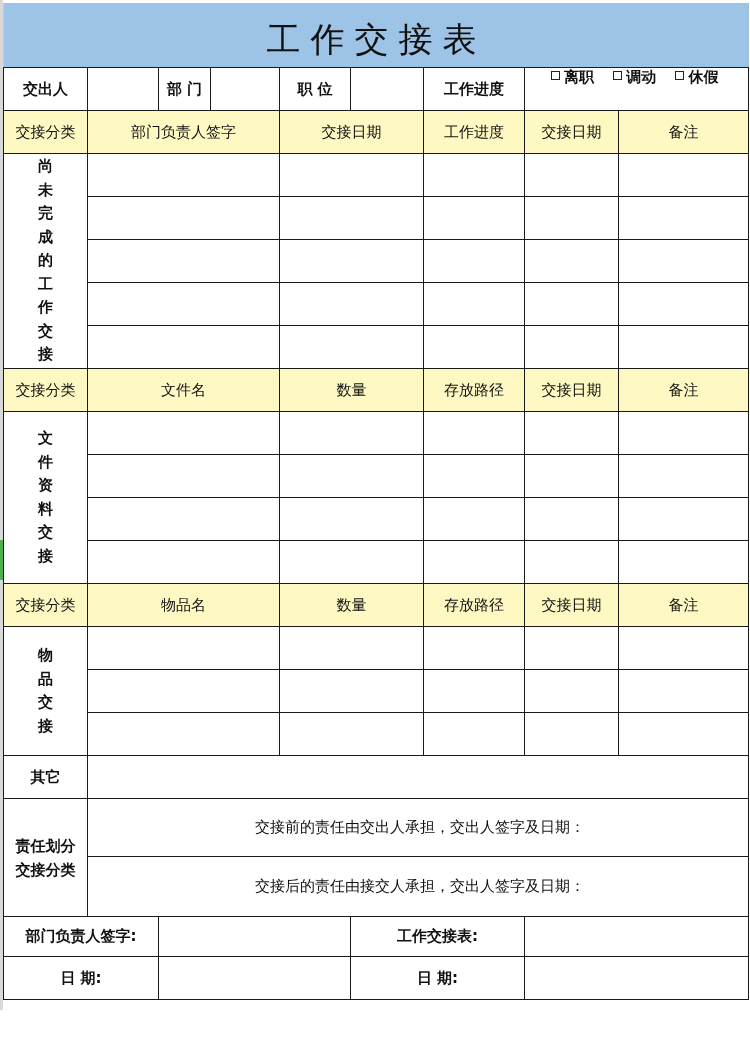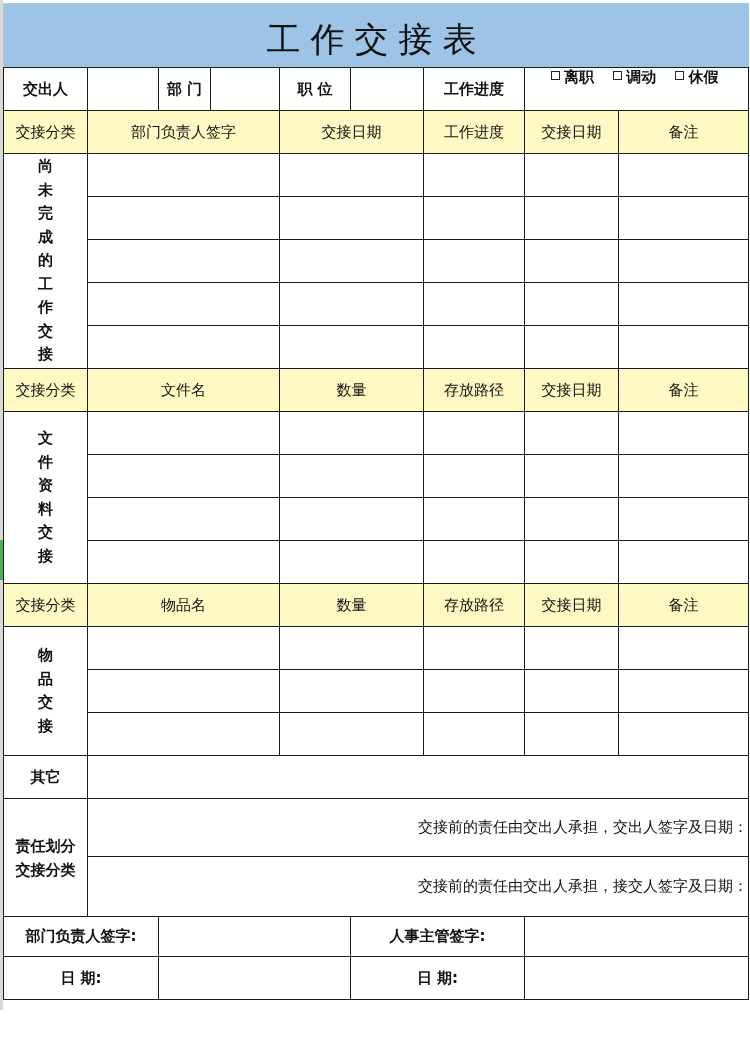--- a/index.html
+++ b/index.html
@@ -10,21 +10,21 @@
                 border-left:1px solid #c8c8c8; }
   .title-band span { font-size:34px; font-weight:normal; letter-spacing:10px; color:#111;margin-top:9px; }
   table { position:absolute; left:3px; top:67px; border-collapse:collapse; table-layout:fixed; width:745px; }
   td { border:1.5px solid #1a1a1a; padding:0; text-align:center; vertical-align:middle;
        font-size:15px; overflow:hidden; }
   .yellow td, td.yellow { background:#fef9c3; }
   .hdr td { height:42px; }
   .data td { height:42px; background:#fff; }
   .b { font-weight:bold; }
   .vert { font-weight:bold; font-size:15px; line-height:23.5px; }
-  .left { text-align:right; padding-left:4px; }
+  .left { text-align:center; padding-left:4px; }
   .reason { text-align:left; vertical-align:top; padding-top:0; padding-left:26px; font-weight:bold; font-size:15px; }
   .reason .opt { margin-right:14px; white-space:nowrap; }
   .reason .box { display:inline-block; width:7px; height:7px; border:1px solid #222; margin-right:4px; vertical-align:2px; }
   .gray-edge { position:absolute; left:0; top:0; width:3px; height:1010px; background:#d9d9d9; }
   .green-mark { position:absolute; left:0; top:540px; width:3px; height:40px; background:#4caf50; }
 </style>
 </head>
 <body>
 
 <div class="gray-edge"></div>
@@ -188,27 +188,27 @@
     <td colspan="8"></td>
   </tr>
 
   <tr style="height:58px">
     <td rowspan="2" class="b" style="line-height:24px">
       <span>责任划分</span><br><span>交接分类</span>
     </td>
     <td colspan="8" class="left">交接前的责任由交出人承担，交出人签字及日期：</td>
   </tr>
   <tr style="height:60px">
-    <td colspan="8" class="left">交接前的责任由交出人承担，接交人签字及日期：</td>
+    <td colspan="8" class="left">交接后的责任由接交人承担，交出人签字及日期：</td>
   </tr>
 
   <tr style="height:40px">
     <td colspan="2" class="b">部门负责人签字:</td>
     <td colspan="3"></td>
-    <td colspan="2" class="b">人事主管签字:</td>
+    <td colspan="2" class="b">工作交接表:</td>
     <td colspan="2"></td>
   </tr>
   <tr style="height:43px">
     <td colspan="2" class="b">日 期:</td>
     <td colspan="3"></td>
     <td colspan="2" class="b">日 期:</td>
     <td colspan="2"></td>
   </tr>
 </tbody>
   </table>

